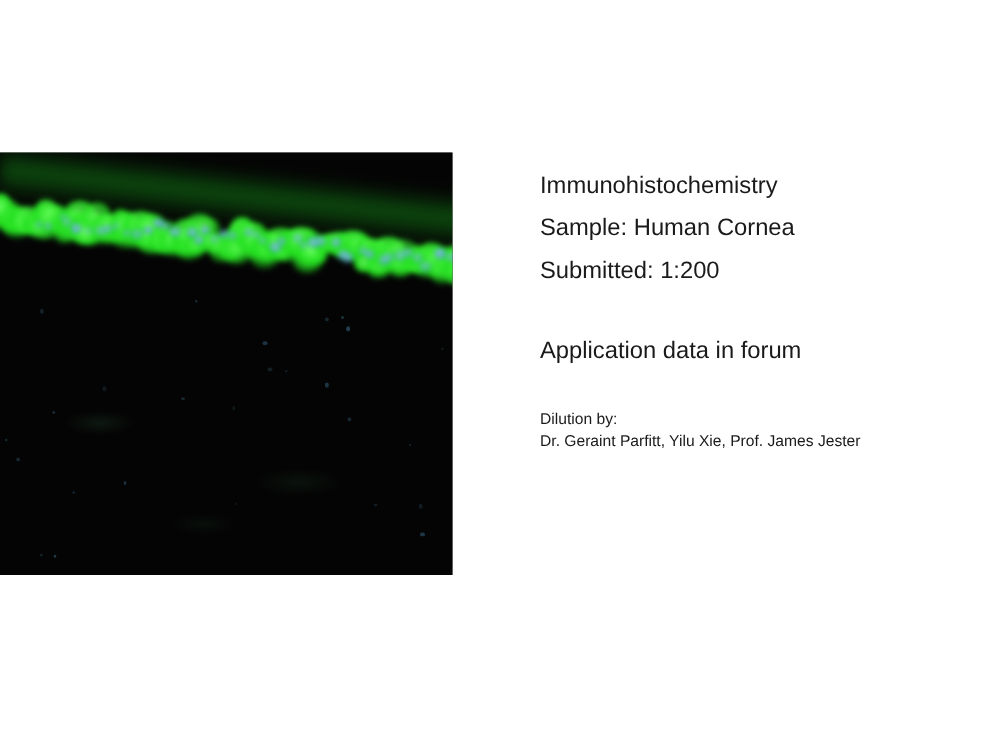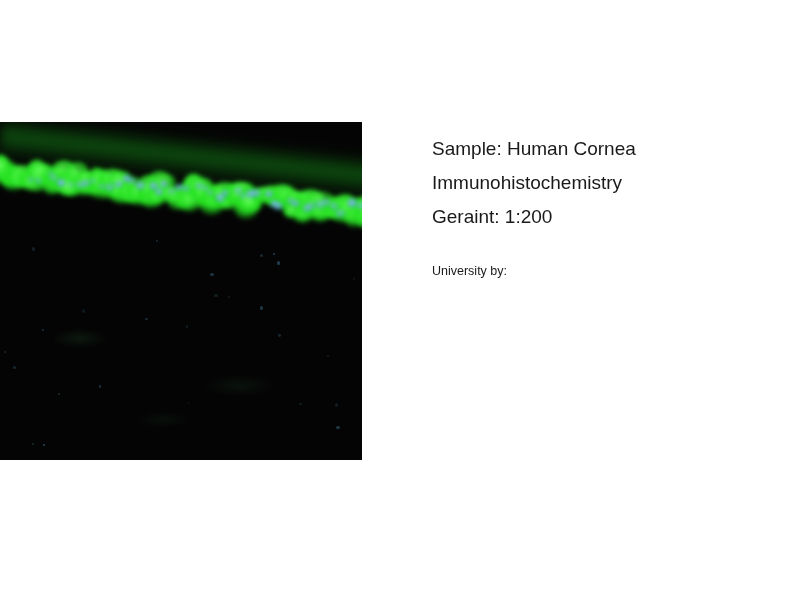--- a/index.html
+++ b/index.html
@@ -254,21 +254,23 @@
           <div class="nuc" style="width: 8.35968px; height: 7.69091px; left: 345.76px; top: 8.80443px; opacity: 0.65;"></div>
           <div class="nuc" style="width: 9.31176px; height: 8.56682px; left: 352.255px; top: 14.8745px; opacity: 0.61;"></div>
           <div class="nuc" style="width: 9.40919px; height: 8.65645px; left: 362.556px; top: 2.85808px; opacity: 0.96;"></div>
           <div class="nuc" style="width: 7.15501px; height: 6.58261px; left: 372.213px; top: 6.12103px; opacity: 0.52;"></div>
           <div class="nuc" style="width: 8.67489px; height: 7.98089px; left: 376.62px; top: 5.46987px; opacity: 0.72;"></div>
         </div>
     </div>
   </div>
 
   <div class="info">
+    <div class="line">Immunohistochemistry</div>
     <div class="line">Sample: Human Cornea</div>
-    <div class="line">Immunohistochemistry</div>
-    <div class="line">Geraint: 1:200</div>
+    <div class="line">Submitted: 1:200</div>
+    <div class="forum">Application data in forum</div>
     <div class="credit">
-      <div>University by:</div>
+      <div>Dilution by:</div>
+      <div>Dr. Geraint Parfitt, Yilu Xie, Prof. James Jester</div>
     </div>
   </div>
 
 </div>
 
 </body></html>

